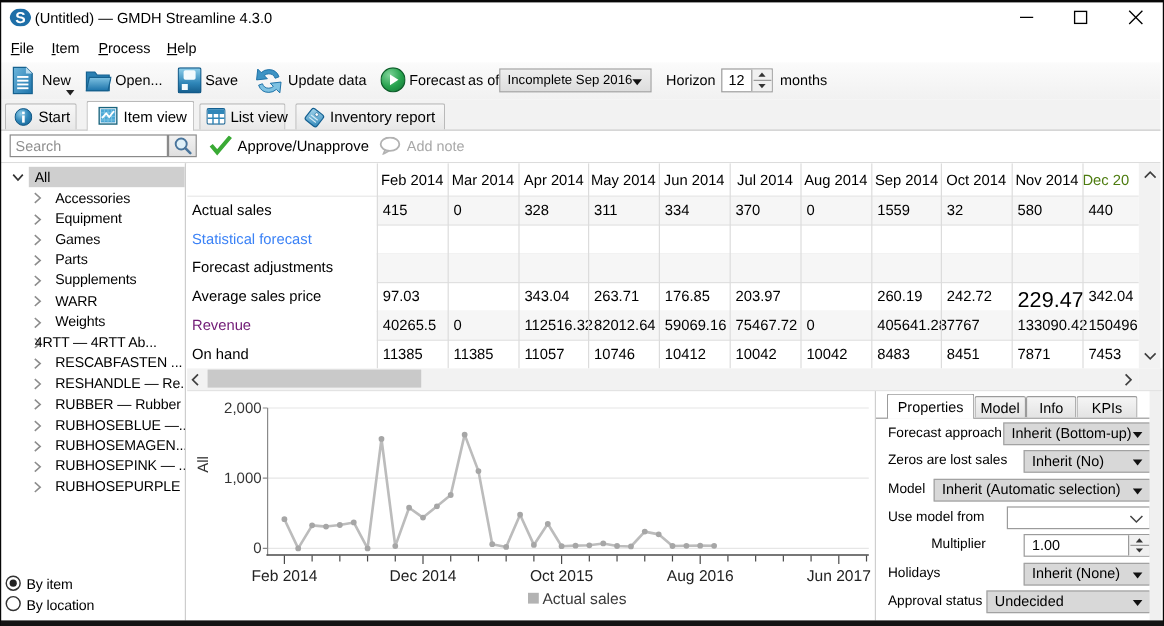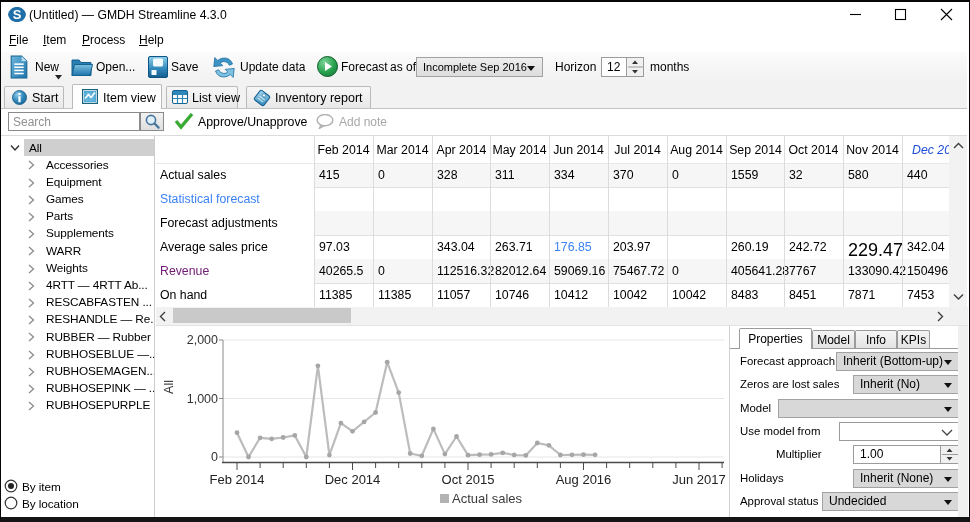--- a/index.html
+++ b/index.html
@@ -249,21 +249,21 @@
       <path d="M1 1 l4.5 4 l-4.5 4" stroke="#8c8c8c" stroke-width="1.3" fill="none"></path>
     </svg>
 <div class="titem" style="left:46px;top:108px;">WARR</div>
 <svg class="abs" style="left:28px;top:128px" width="7" height="10">
       <path d="M1 1 l4.5 4 l-4.5 4" stroke="#8c8c8c" stroke-width="1.3" fill="none"></path>
     </svg>
 <div class="titem" style="left:46px;top:125px;">Weights</div>
 <svg class="abs" style="left:28px;top:145px" width="7" height="10">
       <path d="M1 1 l4.5 4 l-4.5 4" stroke="#8c8c8c" stroke-width="1.3" fill="none"></path>
     </svg>
-<div class="titem" style="left:46px;top:142px;">4RTT — 4RTT Ab...</div>
+<div class="titem" style="left:29px;top:142px;">4RTT — 4RTT Ab...</div>
 <svg class="abs" style="left:28px;top:162px" width="7" height="10">
       <path d="M1 1 l4.5 4 l-4.5 4" stroke="#8c8c8c" stroke-width="1.3" fill="none"></path>
     </svg>
 <div class="titem" style="left:46px;top:159px;">RESCABFASTEN ...</div>
 <svg class="abs" style="left:28px;top:179px" width="7" height="10">
       <path d="M1 1 l4.5 4 l-4.5 4" stroke="#8c8c8c" stroke-width="1.3" fill="none"></path>
     </svg>
 <div class="titem" style="left:46px;top:176px;">RESHANDLE — Re...</div>
 <svg class="abs" style="left:28px;top:196px" width="7" height="10">
       <path d="M1 1 l4.5 4 l-4.5 4" stroke="#8c8c8c" stroke-width="1.3" fill="none"></path>
@@ -301,21 +301,21 @@
 <div class="abs" style="left:158px;top:0;width:59px;height:27px;font-size:12.3px;color:#000;text-align:center;line-height:29px;">Feb 2014</div>
 <div class="abs" style="left:217px;top:0;width:59px;height:27px;font-size:12.3px;color:#000;text-align:center;line-height:29px;">Mar 2014</div>
 <div class="abs" style="left:276px;top:0;width:59px;height:27px;font-size:12.3px;color:#000;text-align:center;line-height:29px;">Apr 2014</div>
 <div class="abs" style="left:334px;top:0;width:59px;height:27px;font-size:12.3px;color:#000;text-align:center;line-height:29px;">May 2014</div>
 <div class="abs" style="left:393px;top:0;width:59px;height:27px;font-size:12.3px;color:#000;text-align:center;line-height:29px;">Jun 2014</div>
 <div class="abs" style="left:452px;top:0;width:59px;height:27px;font-size:12.3px;color:#000;text-align:center;line-height:29px;">Jul 2014</div>
 <div class="abs" style="left:511px;top:0;width:59px;height:27px;font-size:12.3px;color:#000;text-align:center;line-height:29px;">Aug 2014</div>
 <div class="abs" style="left:570px;top:0;width:59px;height:27px;font-size:12.3px;color:#000;text-align:center;line-height:29px;">Sep 2014</div>
 <div class="abs" style="left:628px;top:0;width:59px;height:27px;font-size:12.3px;color:#000;text-align:center;line-height:29px;">Oct 2014</div>
 <div class="abs" style="left:687px;top:0;width:59px;height:27px;font-size:12.3px;color:#000;text-align:center;line-height:29px;">Nov 2014</div>
-<div class="abs" style="left:746px;top:0;width:59px;height:27px;font-size:12.3px;color:#1d4ed8;text-align:center;line-height:29px;font-style:italic;">Dec 20</div>
+<div class="abs" style="left:746px;top:0;width:59px;height:27px;font-size:12.3px;color:#4d7c0f;text-align:left;line-height:29px;">Dec 20</div>
 <div class="abs" style="left:158px;top:0;width:1px;height:171px;background:#dcdcdc;z-index:2;"></div>
 <div class="abs" style="left:217px;top:0;width:1px;height:171px;background:#dcdcdc;z-index:2;"></div>
 <div class="abs" style="left:276px;top:0;width:1px;height:171px;background:#dcdcdc;z-index:2;"></div>
 <div class="abs" style="left:334px;top:0;width:1px;height:171px;background:#dcdcdc;z-index:2;"></div>
 <div class="abs" style="left:393px;top:0;width:1px;height:171px;background:#dcdcdc;z-index:2;"></div>
 <div class="abs" style="left:452px;top:0;width:1px;height:171px;background:#dcdcdc;z-index:2;"></div>
 <div class="abs" style="left:511px;top:0;width:1px;height:171px;background:#dcdcdc;z-index:2;"></div>
 <div class="abs" style="left:570px;top:0;width:1px;height:171px;background:#dcdcdc;z-index:2;"></div>
 <div class="abs" style="left:628px;top:0;width:1px;height:171px;background:#dcdcdc;z-index:2;"></div>
 <div class="abs" style="left:687px;top:0;width:1px;height:171px;background:#dcdcdc;z-index:2;"></div>
@@ -337,21 +337,21 @@
 <div class="abs" style="left:158px;top:51px;width:647px;height:1px;background:#e0e0e0;"></div>
 <div class="abs" style="left:4px;top:56px;font-size:12.3px;color:#3b82f6;">Statistical forecast</div>
 <div class="abs" style="left:158px;top:75px;width:647px;height:1px;background:#e0e0e0;"></div>
 <div class="abs" style="left:158px;top:75px;width:647px;height:24px;background:#f6f6f6;"></div>
 <div class="abs" style="left:4px;top:80px;font-size:12.3px;color:#000;">Forecast adjustments</div>
 <div class="abs" style="left:158px;top:99px;width:647px;height:1px;background:#e0e0e0;"></div>
 <div class="abs" style="left:4px;top:104px;font-size:12.3px;color:#000;">Average sales price</div>
 <div class="abs" style="left:163px;top:104px;font-size:12.3px;color:#000;">97.03</div>
 <div class="abs" style="left:281px;top:104px;font-size:12.3px;color:#000;">343.04</div>
 <div class="abs" style="left:339px;top:104px;font-size:12.3px;color:#000;">263.71</div>
-<div class="abs" style="left:398px;top:104px;font-size:12.3px;color:#3b82f6;">176.85</div>
+<div class="abs" style="left:398px;top:104px;font-size:12.3px;color:#000000;">176.85</div>
 <div class="abs" style="left:457px;top:104px;font-size:12.3px;color:#000;">203.97</div>
 <div class="abs" style="left:575px;top:104px;font-size:12.3px;color:#000;">260.19</div>
 <div class="abs" style="left:633px;top:104px;font-size:12.3px;color:#000;">242.72</div>
 <div class="abs" style="left:692px;top:104px;font-size:18px;color:#000;">229.47</div>
 <div class="abs" style="left:751px;top:104px;font-size:12.3px;color:#000;">342.04</div>
 <div class="abs" style="left:158px;top:123px;width:647px;height:1px;background:#e0e0e0;"></div>
 <div class="abs" style="left:158px;top:123px;width:647px;height:24px;background:#f6f6f6;"></div>
 <div class="abs" style="left:4px;top:128px;font-size:12.3px;color:#701a75;">Revenue</div>
 <div class="abs" style="left:163px;top:128px;font-size:12.3px;color:#000;">40265.5</div>
 <div class="abs" style="left:222px;top:128px;font-size:12.3px;color:#000;">0</div>
@@ -477,37 +477,38 @@
 <div id="propspanel">
 <div class="ptab active" style="left:9px;width:73px;">
       <div style="margin-top:3px">Properties</div>
     </div>
 <div class="ptab" style="left:82px;width:43px;">
       <div style="margin-top:2px">Model</div>
     </div>
 <div class="ptab" style="left:125px;width:42px;">
       <div style="margin-top:2px">Info</div>
     </div>
-<div class="ptab" style="left:167px;width:33px;">
+<div class="ptab" style="left:167px;width:51px;">
       <div style="margin-top:2px">KPIs</div>
     </div>
 <div class="abs" style="left:0;top:23px;width:229px;height:1px;background:#9b9b9b;"></div>
 <div class="abs" style="left:10px;top:23px;width:71px;height:1px;background:#fff;"></div>
 <div class="plabel" style="top:30px;">Forecast approach</div>
 <div class="dd" style="left:106px;top:27px;width:123px;height:19px;">
       <div class="txt">Inherit (Bottom-up)</div>
       <div class="arr"></div>
     </div>
 <div class="plabel" style="top:53px;">Zeros are lost sales</div>
 <div class="dd" style="left:123px;top:50px;width:106px;height:19px;">
       <div class="txt">Inherit (No)</div>
       <div class="arr"></div>
     </div>
 <div class="plabel" style="top:77px;">Model</div>
 <div class="dd" style="left:48px;top:74px;width:181px;height:19px;">
+      <div class="txt">Inherit (Automatic selection)</div>
       <div class="arr"></div>
     </div>
 <div class="plabel" style="top:100px;">Use model from</div>
 <div class="wbox" style="left:109px;top:97px;width:120px;height:19px;">
       <svg class="abs" style="right:5px;top:6px" width="12" height="8">
         <path d="M1 1 l5 5 l5 -5" stroke="#444" stroke-width="1.3" fill="none"></path>
       </svg>
     </div>
 <div class="plabel" style="top:123px;padding-left:36px;">Multiplier</div>
 <div class="wbox" style="left:123px;top:120px;width:106px;height:19px;">

